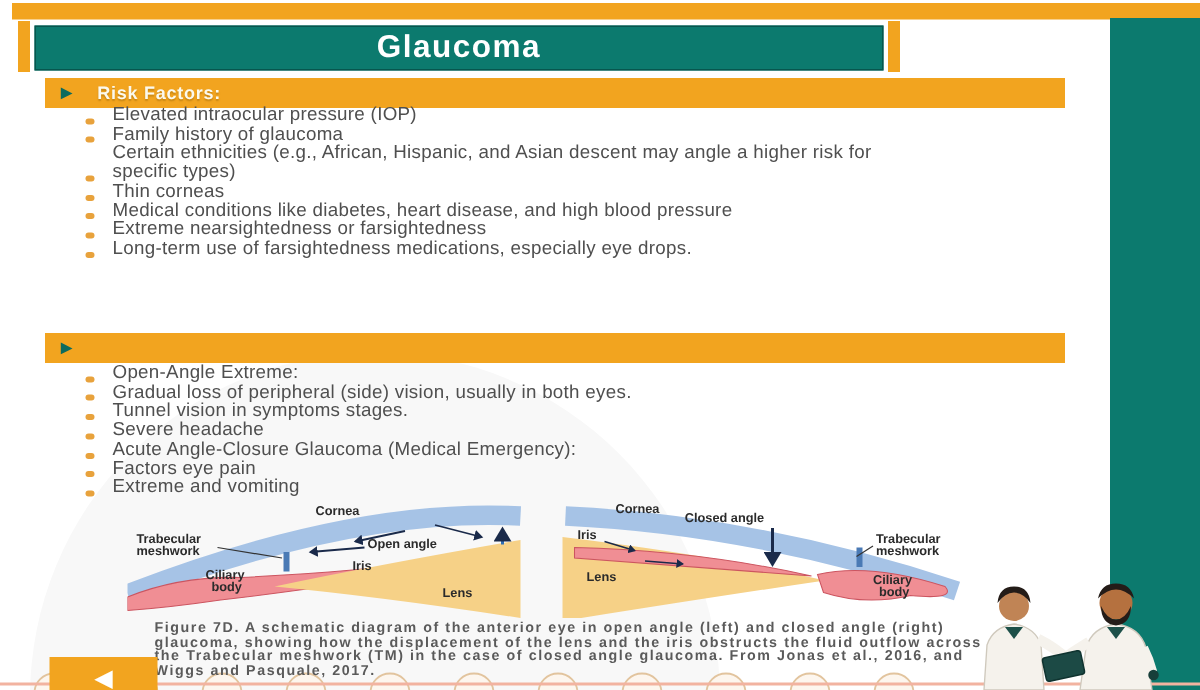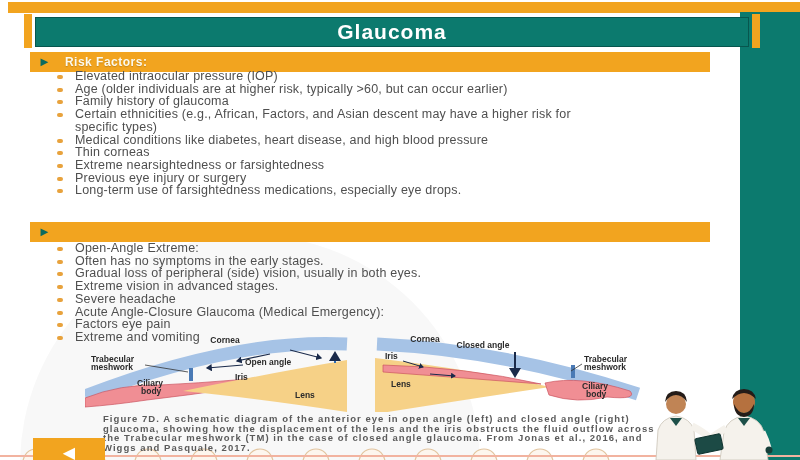--- a/index.html
+++ b/index.html
@@ -2,34 +2,34 @@
 <html><head>
 <meta charset="utf-8">
 <style>
   html,body{margin:0;padding:0;}
   .canvas{position:relative;width:800px;height:460px;background:#ffffff;overflow:hidden;
           font-family:"Liberation Sans", sans-serif;}
   .top-bar{position:absolute;left:8px;top:2px;width:792px;height:11px;background:#F2A41F;}
   .right-bar{position:absolute;left:740px;top:12px;width:60px;height:448px;background:#0C7A6E;}
   .watermark-circle{position:absolute;left:20px;top:235px;width:460px;height:460px;border-radius:50%;
           background:#f8f8f8;z-index:0;}
-  .title-row{position:absolute;left:24px;top:14px;width:736px;height:34px;z-index:2;}
+  .title-row{position:absolute;left:12px;top:14px;width:588px;height:34px;z-index:2;}
   .flank{position:absolute;top:0;width:8px;height:34px;background:#F2A41F;}
   .flank.left{left:0;}
   .flank.right{right:0;}
   .title-box{position:absolute;left:11px;right:11px;top:3px;height:28px;background:#0C7A6E;
           border:1px solid #07564e;color:#ffffff;font-weight:bold;font-size:21px;letter-spacing:1px;
           text-align:center;line-height:27px;}
   .section-header{position:absolute;left:30px;width:680px;height:20px;background:#F2A41F;z-index:2;
           display:flex;align-items:center;}
   .section-header .arrow{color:#0C6B5E;font-size:13px;margin-left:8px;line-height:20px;}
   .section-header .label{color:#FBF9EE;font-weight:bold;font-size:12px;letter-spacing:.5px;margin-left:14px;
           text-shadow:0 1px 1px rgba(120,80,0,.35);}
   .list{position:absolute;left:55px;width:575px;z-index:2;}
-  .list .li{display:flex;align-items:flex-start;}
+  .list .li{display:flex;align-items:flex-end;}
   .list .li-text{color:#4F4F4F;font-size:12.5px;line-height:12.7px;letter-spacing:.2px;width:540px;}
   .bullet{flex:0 0 auto;width:6px;height:4px;border-radius:2px;background:#E8A23C;margin:5px 12px 0 2px;}
   .diagram{position:absolute;left:85px;top:334px;z-index:2;}
   .dlabel{font-size:8.5px;font-weight:bold;fill:#2b2b2b;}
   .caption{position:absolute;left:103px;top:414px;width:557px;color:#5a5a5a;font-weight:bold;
           font-size:9.5px;line-height:9.6px;letter-spacing:1.05px;z-index:2;}
   .pink-line{position:absolute;left:0;top:455px;width:800px;height:2px;background:#F2B3A0;z-index:2;}
   .footer-circles{position:absolute;left:0;top:446px;z-index:1;}
   .back-btn{position:absolute;left:33px;top:438px;width:72px;height:22px;background:#F2A41F;z-index:3;
           color:#ffffff;text-align:center;font-size:16px;line-height:30px;cursor:pointer;}
@@ -54,72 +54,60 @@
     <span class="label">Risk Factors:</span>
   </div>
 
   <div class="list" style="top:70px;">
     <div class="li">
         <span class="bullet"></span>
         <span class="li-text">Elevated intraocular pressure (IOP)</span>
       </div>
     <div class="li">
         <span class="bullet"></span>
-        <span class="li-text">Age (older individuals are at higher risk, typically &gt;60, but can occur earlier)</span>
-      </div>
-    <div class="li">
-        <span class="bullet"></span>
         <span class="li-text">Family history of glaucoma</span>
       </div>
     <div class="li">
         <span class="bullet"></span>
-        <span class="li-text">Certain ethnicities (e.g., African, Factors, and Asian descent may have a higher risk for specific types)</span>
+        <span class="li-text">Certain ethnicities (e.g., African, Hispanic, and Asian descent may angle a higher risk for specific types)</span>
+      </div>
+    <div class="li">
+        <span class="bullet"></span>
+        <span class="li-text">Thin corneas</span>
       </div>
     <div class="li">
         <span class="bullet"></span>
         <span class="li-text">Medical conditions like diabetes, heart disease, and high blood pressure</span>
       </div>
     <div class="li">
         <span class="bullet"></span>
-        <span class="li-text">Thin corneas</span>
-      </div>
-    <div class="li">
-        <span class="bullet"></span>
         <span class="li-text">Extreme nearsightedness or farsightedness</span>
-      </div>
-    <div class="li">
-        <span class="bullet"></span>
-        <span class="li-text">Previous eye injury or surgery</span>
       </div>
     <div class="li">
         <span class="bullet"></span>
         <span class="li-text">Long-term use of farsightedness medications, especially eye drops.</span>
       </div>
   </div>
 
   <div class="section-header" style="top:222px;">
     <span class="arrow">►</span>
   </div>
 
   <div class="list" style="top:242px;">
     <div class="li">
         <span class="bullet"></span>
         <span class="li-text">Open-Angle Extreme:</span>
       </div>
     <div class="li">
         <span class="bullet"></span>
-        <span class="li-text">Often has no symptoms in the early stages.</span>
-      </div>
-    <div class="li">
-        <span class="bullet"></span>
         <span class="li-text">Gradual loss of peripheral (side) vision, usually in both eyes.</span>
       </div>
     <div class="li">
         <span class="bullet"></span>
-        <span class="li-text">Extreme vision in advanced stages.</span>
+        <span class="li-text">Tunnel vision in symptoms stages.</span>
       </div>
     <div class="li">
         <span class="bullet"></span>
         <span class="li-text">Severe headache</span>
       </div>
     <div class="li">
         <span class="bullet"></span>
         <span class="li-text">Acute Angle-Closure Glaucoma (Medical Emergency):</span>
       </div>
     <div class="li">

